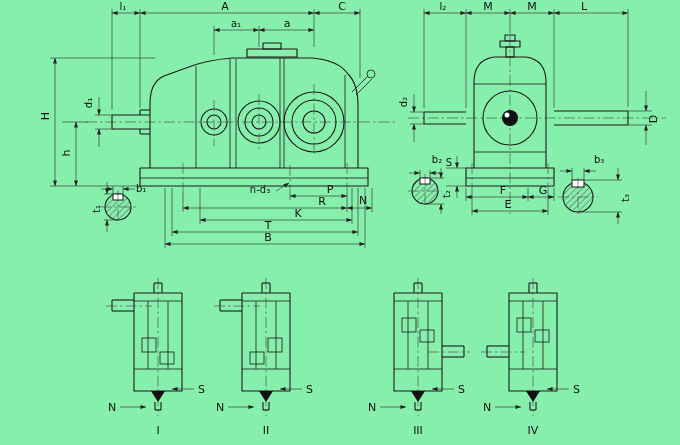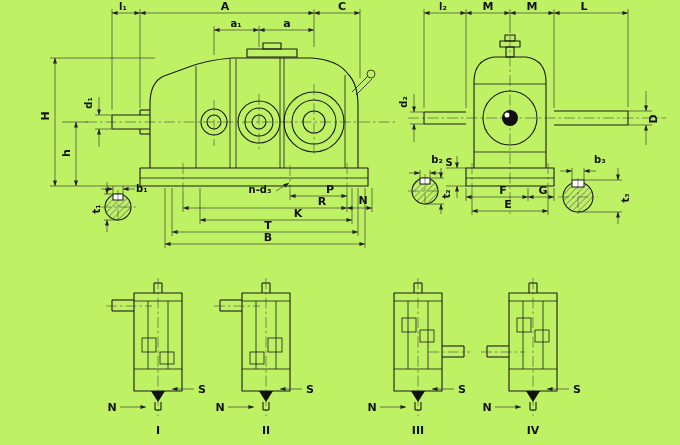--- a/index.html
+++ b/index.html
@@ -1,16 +1,16 @@
 <!DOCTYPE html>
 <html><head>
 <meta charset="utf-8">
 <style>
   html,body{margin:0;padding:0;background:#fff;}
-  .stage{width:680px;height:445px;background:#bef264;position:relative;overflow:hidden;font-weight:bold;}
+  .stage{width:680px;height:445px;background:#86efac;position:relative;overflow:hidden;}
   svg{display:block;}
   .ol{fill:none;stroke:#1a1a1a;stroke-width:1.1;stroke-linejoin:round;}
   .ol2{fill:none;stroke:#1a1a1a;stroke-width:.8;}
   .tl{fill:none;stroke:#333;stroke-width:.65;}
   .dim{fill:none;stroke:#333;stroke-width:.65;}
   .cl{fill:none;stroke:#444;stroke-width:.6;stroke-dasharray:11 3 2.5 3;}
   text{font-family:"DejaVu Sans",sans-serif;font-size:11px;fill:#111;text-anchor:middle;}
   .sm{font-size:10px;}
   .ta-s{text-anchor:start;}
 </style>

